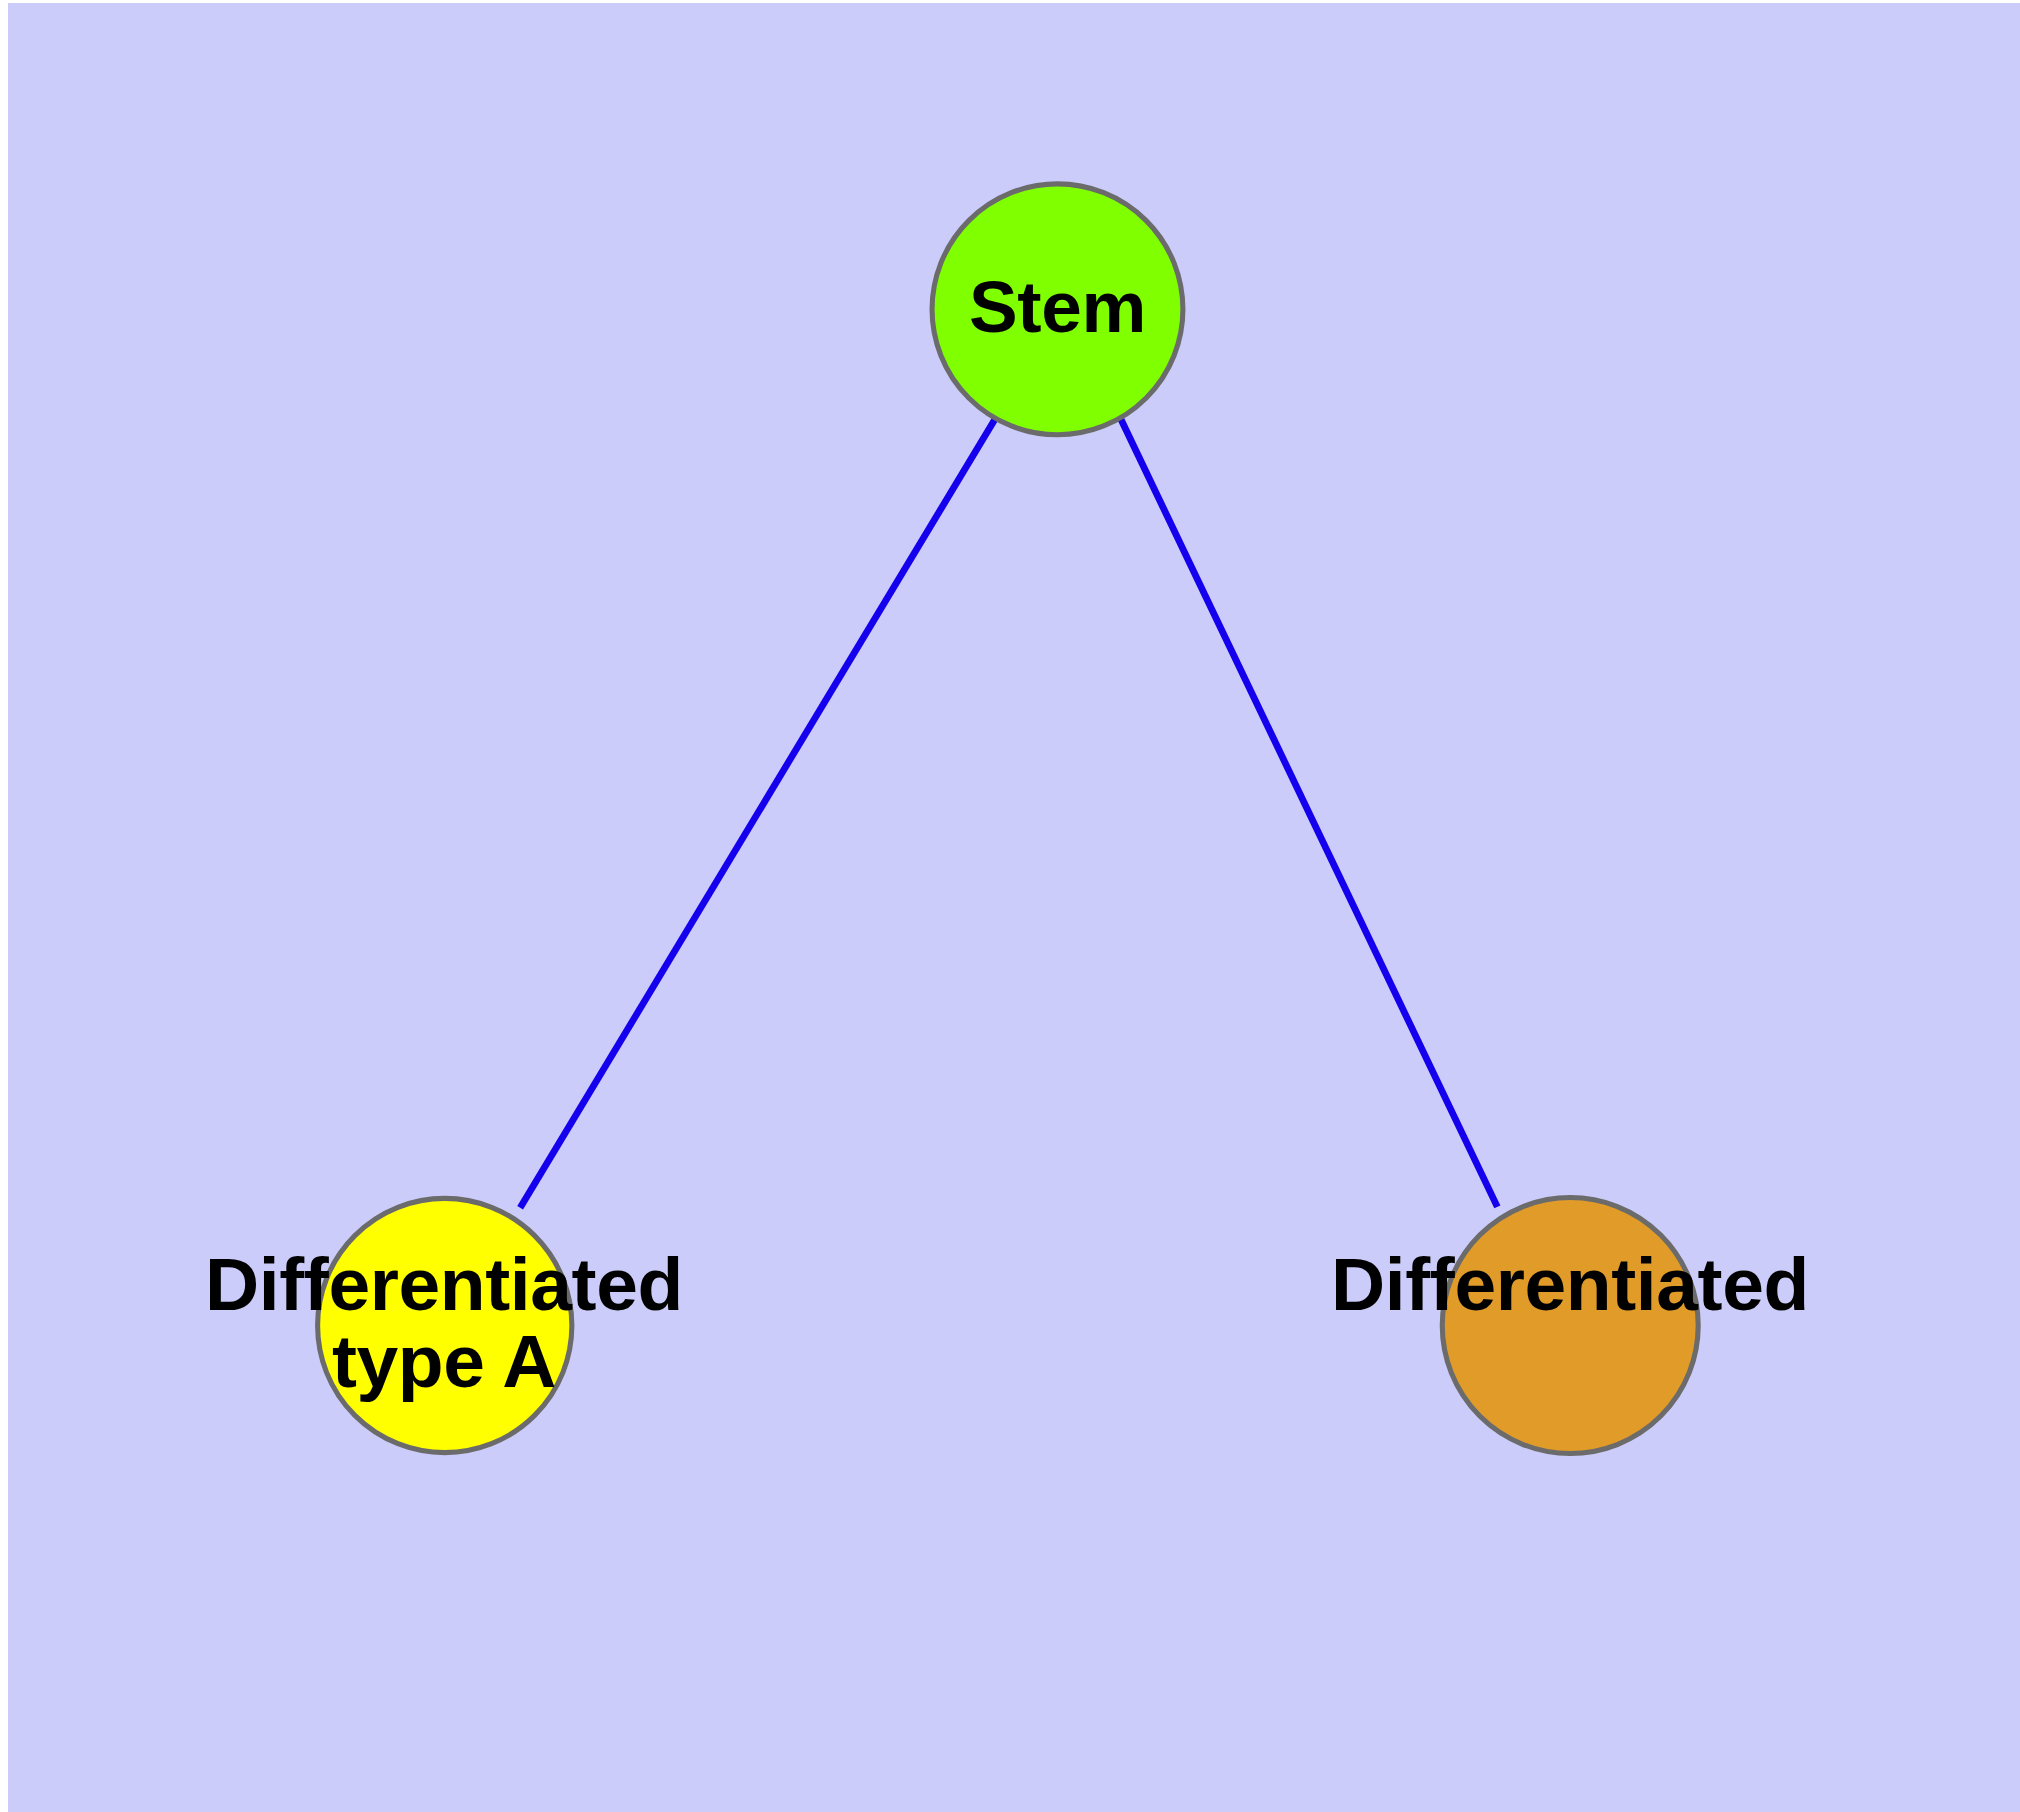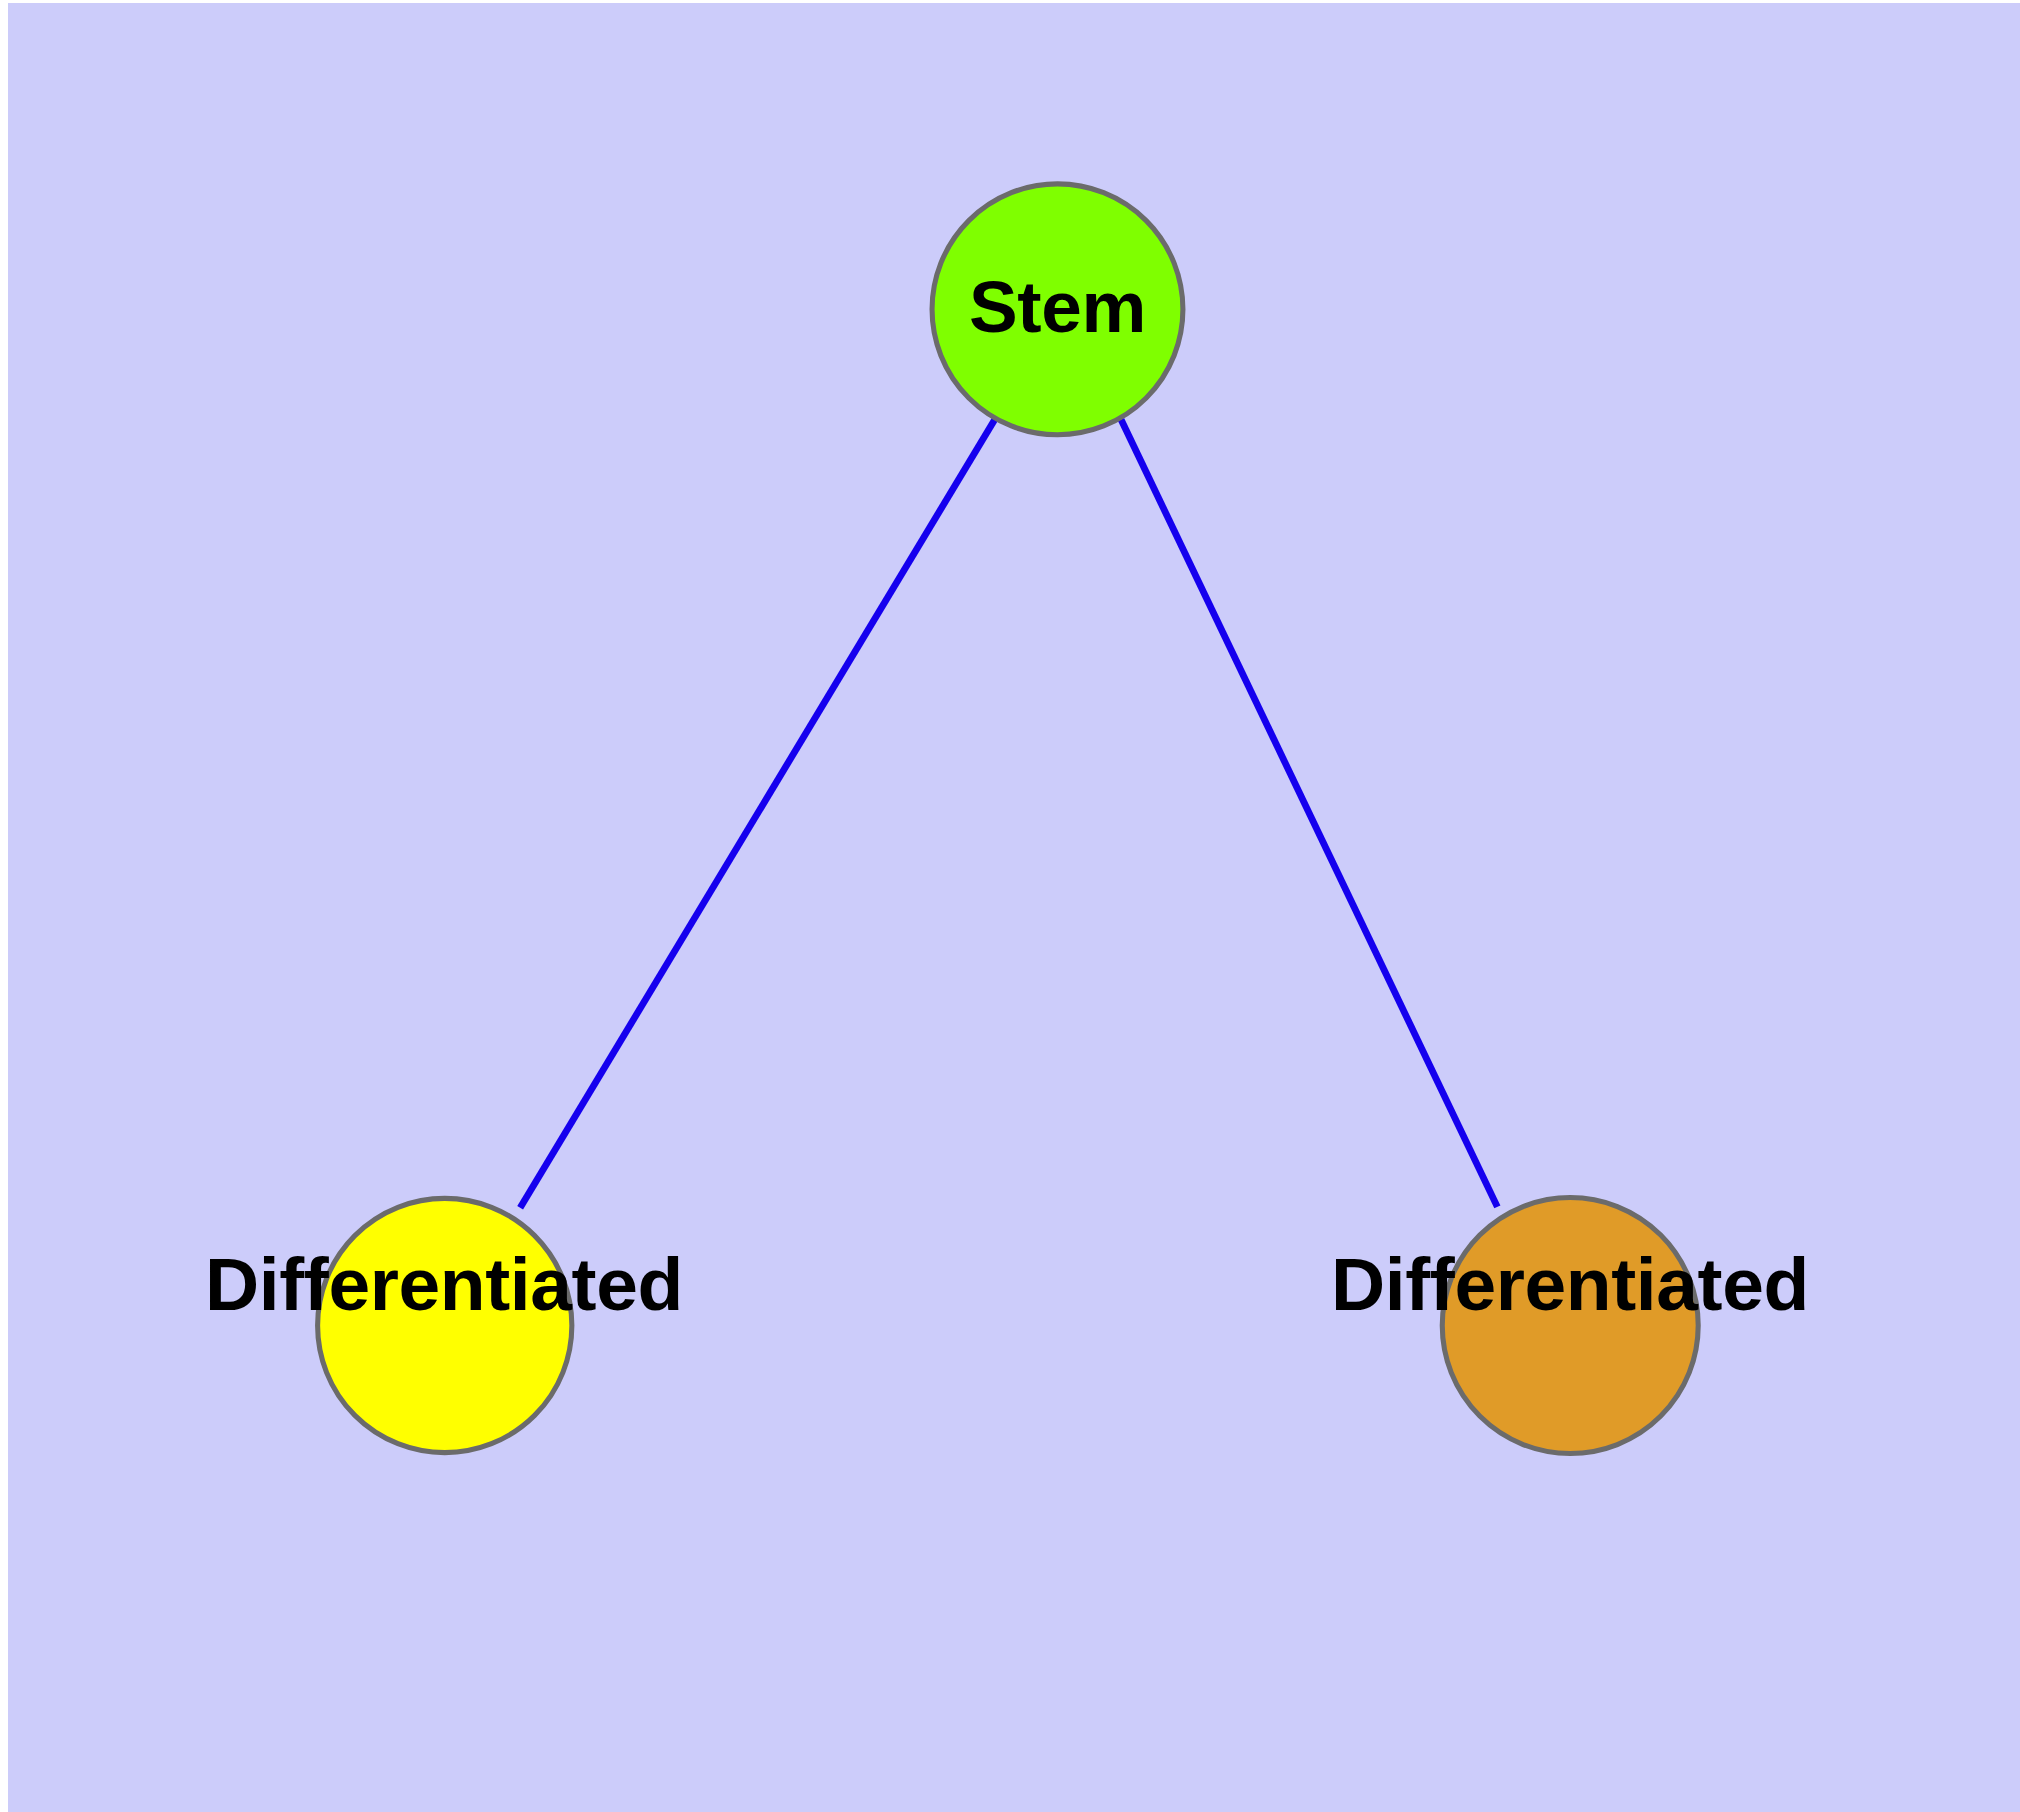--- a/index.html
+++ b/index.html
@@ -77,18 +77,18 @@
 
     <g>
       <circle cx="1238" cy="365" r="148" fill="#7fff00" stroke="#6b6b6b" stroke-width="6"></circle>
       <circle cx="515" cy="1564" r="150" fill="#ffff00" stroke="#6b6b6b" stroke-width="6"></circle>
       <circle cx="1843" cy="1564" r="151" fill="#e09b28" stroke="#6b6b6b" stroke-width="6"></circle>
     </g>
   </svg>
 
   <div class="node-label" id="label-stem">Stem</div>
 
-  <div class="node-label" id="label-diff-a"><span>Differentiated</span><br></div>
+  <div class="node-label" id="label-diff-a"><span>Differentiated</span><br><span>type A</span></div>
 
   <div class="node-label" id="label-diff-b"><span>Differentiated</span><br></div>
 
 </div>
 
 
 </body></html>

